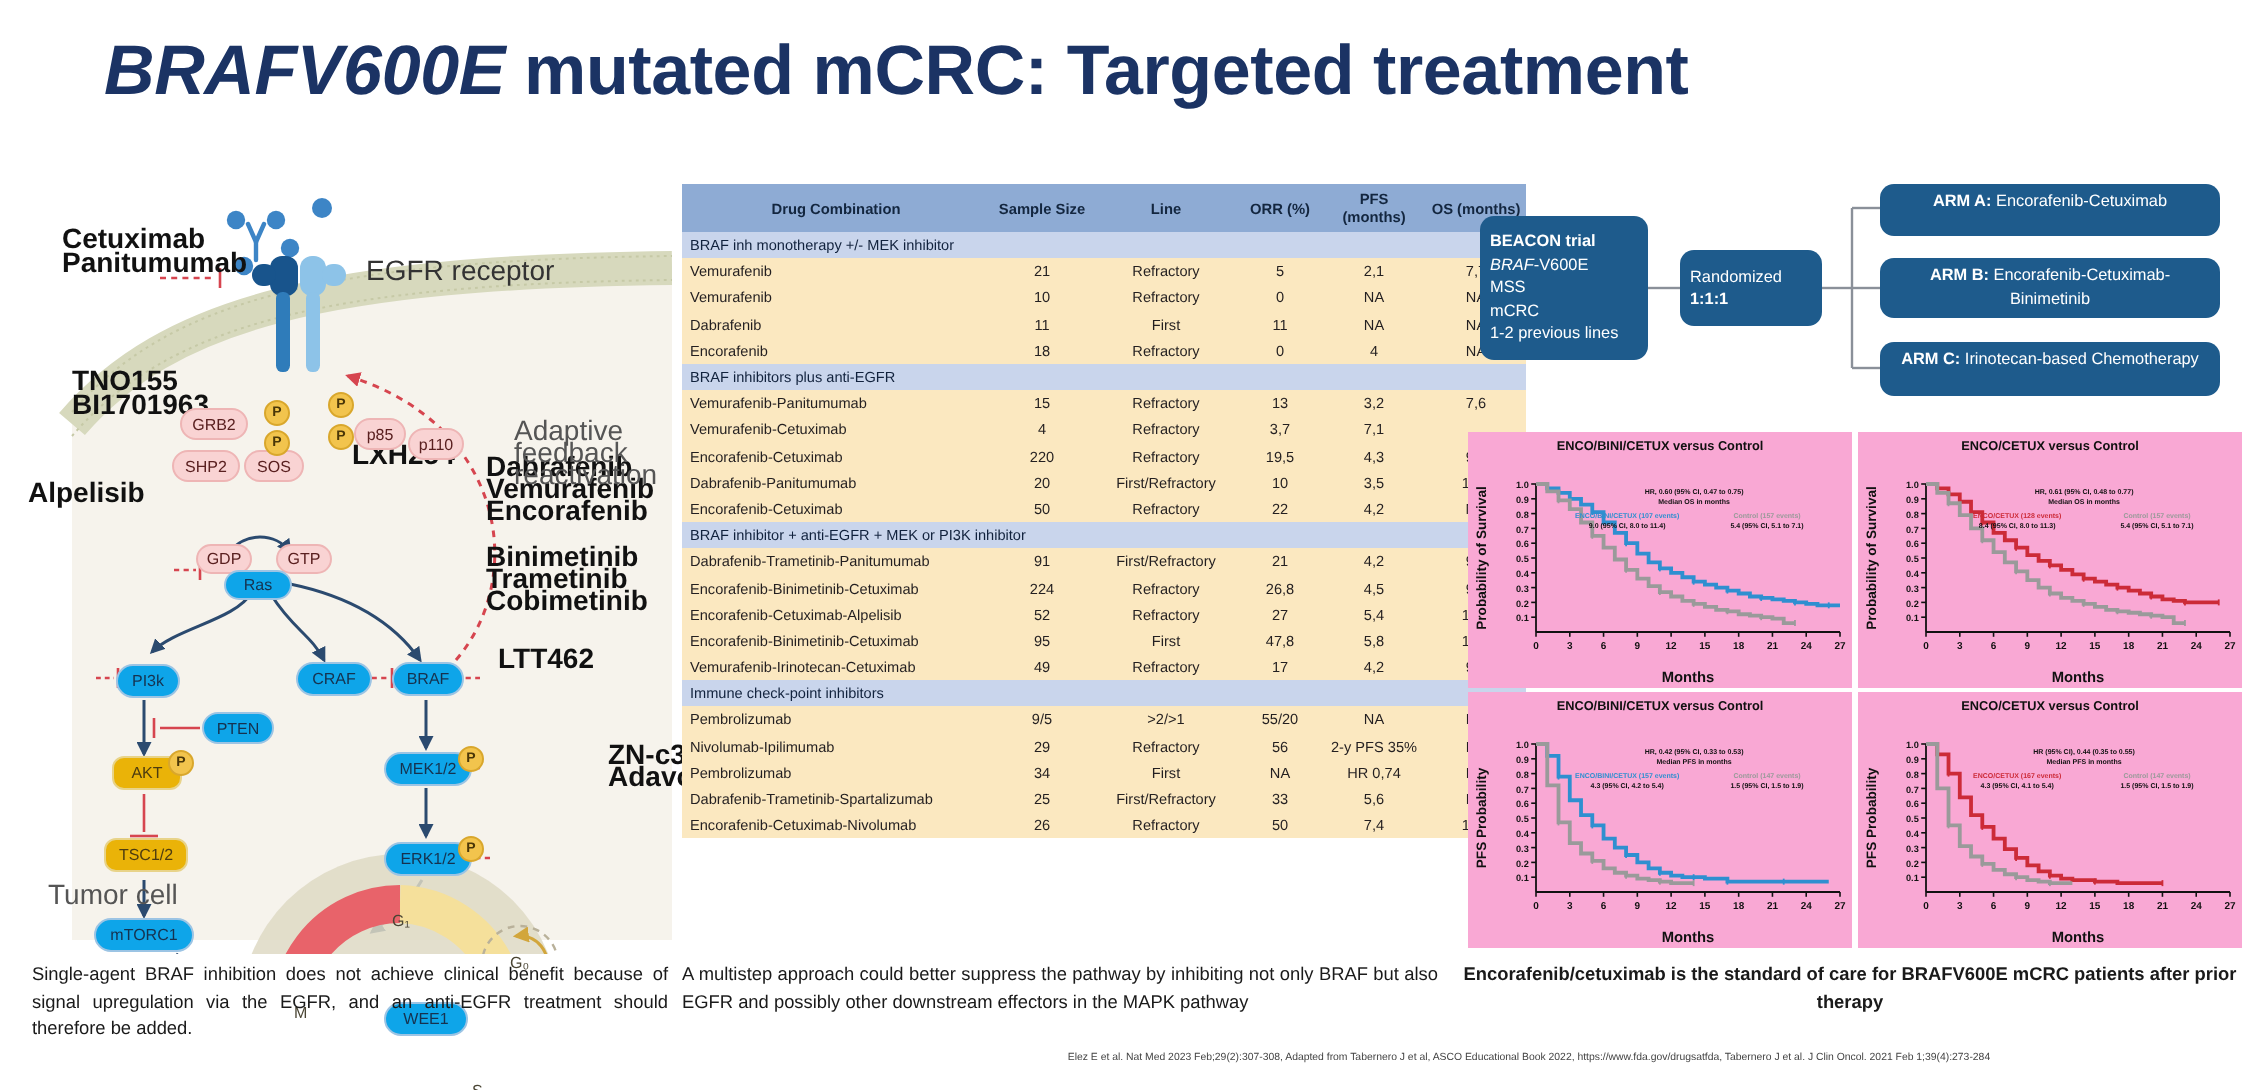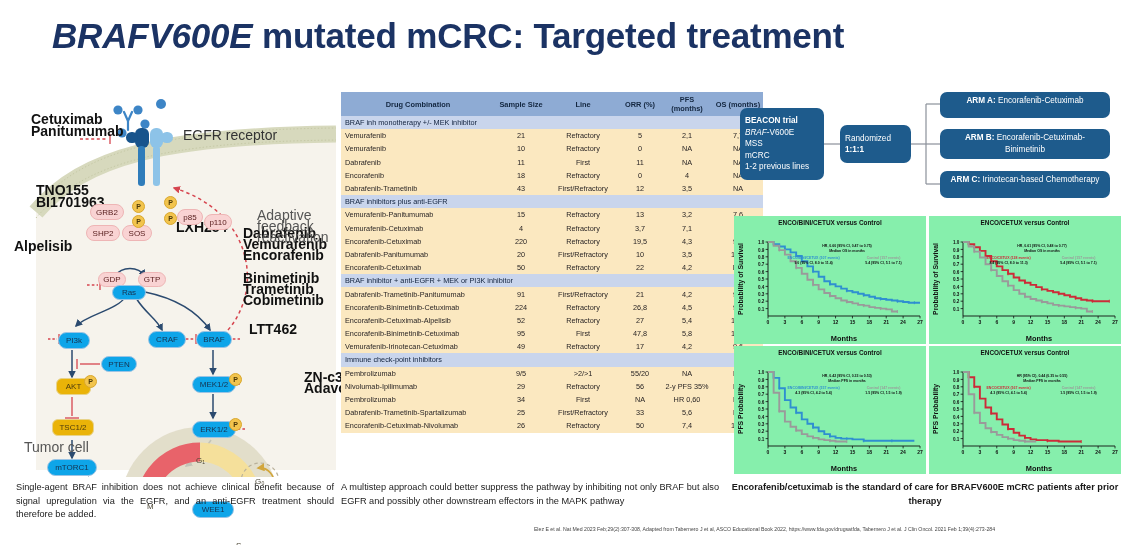--- a/index.html
+++ b/index.html
@@ -44,21 +44,21 @@
   td.drug{text-align:left;padding-left:4px;color:#231f20;}
   td.num{text-align:center;color:#231f20;}
 
   
   #panel-beacon{position:absolute;left:726px;top:92px;width:395px;height:385px;}
   .bx{position:absolute;background:#1e5b8c;color:#fff;border-radius:7px;
       display:flex;align-items:flex-start;justify-content:center;text-align:center;
       font-size:8.2px;line-height:11.5px;padding:3px 5px;box-sizing:border-box;}
   .bx b{font-weight:bold;}
   .bx .it{font-style:italic;}
-  .km{position:absolute;background:#86efac;}
+  .km{position:absolute;background:#f9a8d4;}
 
   
   .cap{position:absolute;font-size:9.2px;line-height:13.5px;color:#1a1a1a;
        text-align:justify;}
   #cap-3{text-align:center;font-weight:bold;}
   #footer{position:absolute;left:400px;top:526px;width:729px;
           font-size:5.2px;color:#444;text-align:center;white-space:nowrap;}
 </style>
 </head>
 <body>
@@ -291,28 +291,20 @@
           <td class="num">NA</td>
         </tr>
         <tr class="data">
           <td class="drug">Encorafenib</td>
           <td class="num">18</td>
           <td class="num">Refractory</td>
           <td class="num">0</td>
           <td class="num">4</td>
           <td class="num">NA</td>
         </tr>
-        <tr class="data">
-          <td class="drug">Dabrafenib-Trametinib</td>
-          <td class="num">43</td>
-          <td class="num">First/Refractory</td>
-          <td class="num">12</td>
-          <td class="num">3,5</td>
-          <td class="num">NA</td>
-        </tr>
         <tr class="sec">
           <td colspan="6">BRAF inhibitors plus anti-EGFR</td>
         </tr>
         <tr class="data">
           <td class="drug">Vemurafenib-Panitumumab</td>
           <td class="num">15</td>
           <td class="num">Refractory</td>
           <td class="num">13</td>
           <td class="num">3,2</td>
           <td class="num">7,6</td>
@@ -409,21 +401,21 @@
           <td class="num">Refractory</td>
           <td class="num">56</td>
           <td class="num">2-y PFS 35%</td>
           <td class="num">NA</td>
         </tr>
         <tr class="data">
           <td class="drug">Pembrolizumab</td>
           <td class="num">34</td>
           <td class="num">First</td>
           <td class="num">NA</td>
-          <td class="num">HR 0,60</td>
+          <td class="num">HR 0,74</td>
           <td class="num">NA</td>
         </tr>
         <tr class="data">
           <td class="drug">Dabrafenib-Trametinib-Spartalizumab</td>
           <td class="num">25</td>
           <td class="num">First/Refractory</td>
           <td class="num">33</td>
           <td class="num">5,6</td>
           <td class="num">NA</td>
         </tr>

